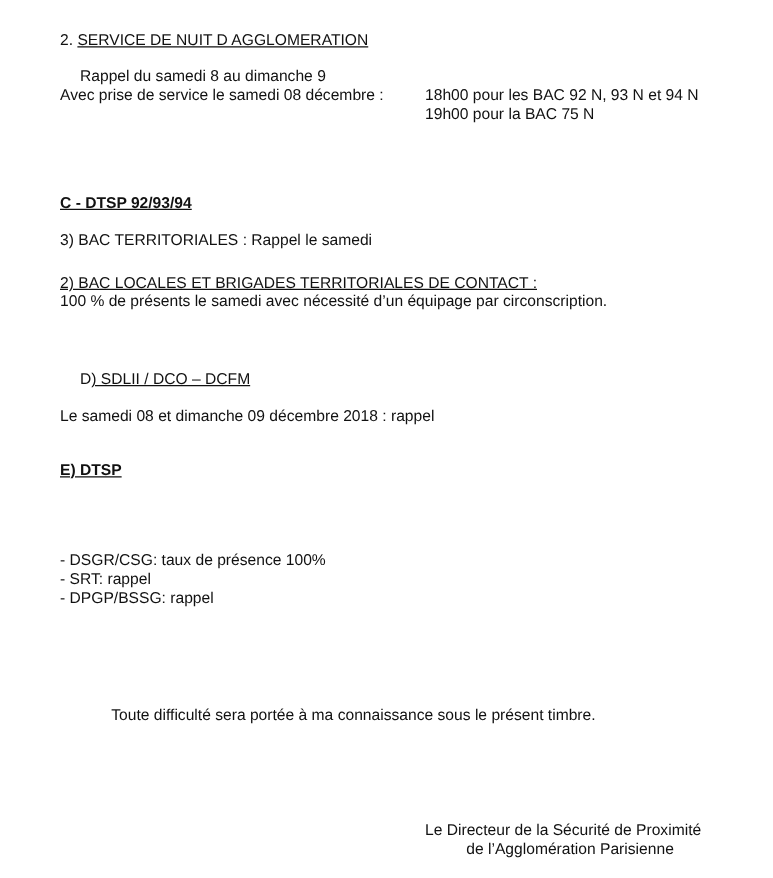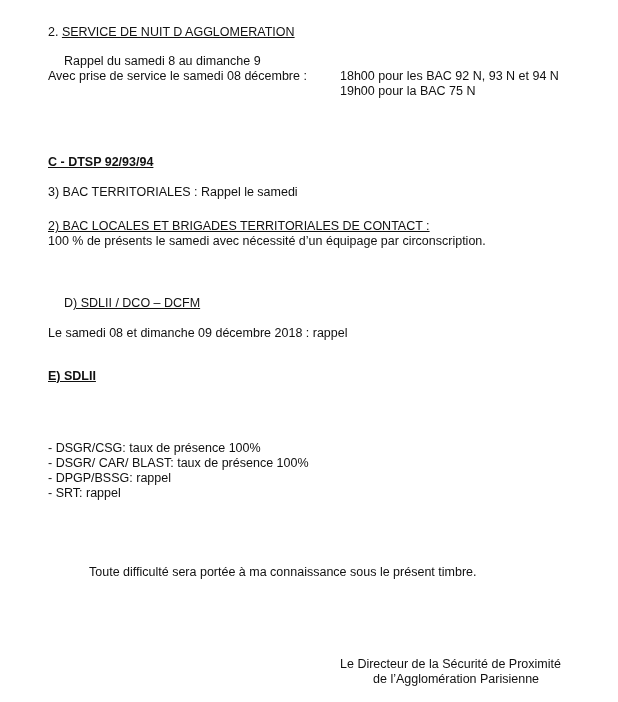--- a/index.html
+++ b/index.html
@@ -37,26 +37,25 @@
   <div class="abs b u" style="left:48px; top:155px;">C - DTSP 92/93/94</div>
   <div class="abs" style="left:48px; top:185px;">3) BAC TERRITORIALES : Rappel le samedi</div>
   <div class="abs" style="left:48px; top:219px;text-decoration:underline;">2) BAC LOCALES  ET BRIGADES TERRITORIALES DE CONTACT :</div>
   <div class="abs" style="left:48px; top:234px;">100 % de présents le samedi avec nécessité d’un équipage par circonscription.</div>
 
   <div class="abs" style="left:64px; top:296px;">
     <span>D</span><span class="u">) SDLII / DCO – DCFM</span>
   </div>
   <div class="abs" style="left:48px; top:326px;">Le samedi 08 et dimanche 09 décembre 2018 : rappel</div>
 
-  <div class="abs b u" style="left:48px; top:369px;">E) SDLII</div>
+  <div class="abs b u" style="left:48px; top:369px;">E) DTSP</div>
   <div class="abs" style="left:48px; top:399px;margin-top:42px;">
     <div>- DSGR/CSG: taux de présence 100%</div>
-    <div>- DSGR/ CAR/ BLAST: taux de présence 100%</div>
+    <div>- SRT: rappel</div>
     <div>- DPGP/BSSG: rappel</div>
-    <div>- SRT: rappel</div>
   </div>
 
   <div class="abs" style="left:89px; top:565px;">Toute difficulté sera portée à ma connaissance sous le présent timbre.</div>
 
   <div class="abs" style="left:340px; top:657px;">Le Directeur de la Sécurité de Proximité</div>
   <div class="abs" style="left:373px; top:672px;">de l’Agglomération Parisienne</div>
 
 </div>
 
 </body></html>

